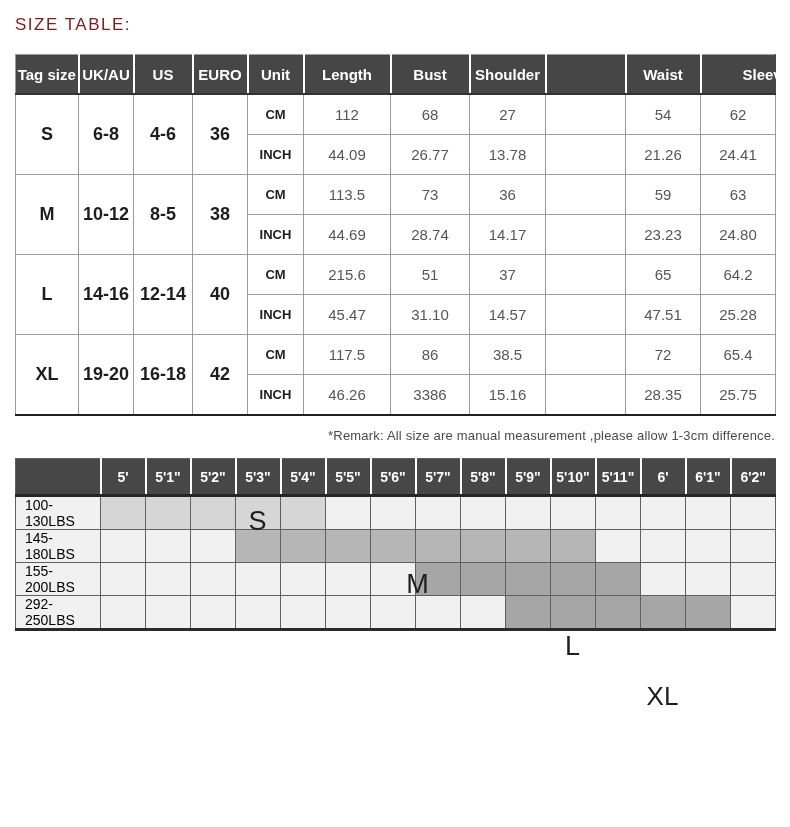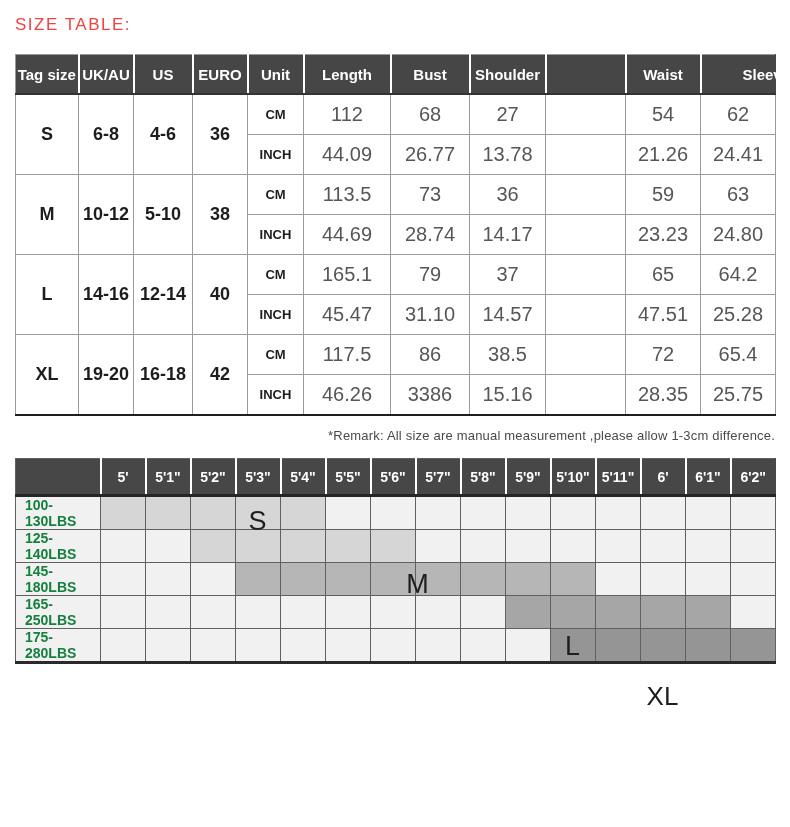--- a/index.html
+++ b/index.html
@@ -4,21 +4,21 @@
 <style>
   html, body { margin:0; padding:0; background:#ffffff; }
   body {
     width:790px; height:827px; overflow:hidden;
     font-family:"Liberation Sans", sans-serif;
     -webkit-font-smoothing:antialiased;
   }
   .wrap { padding:14px 15px 0 15px; }
 
   .sec-title {
-    color:#ef4444; font-size:17px; letter-spacing:1.5px;
+    color:#7f1d1d; font-size:17px; letter-spacing:1.5px;
     line-height:22px; margin:0;
   }
 
   
   table { border-collapse:collapse; table-layout:fixed; }
   #size-table {
     width:760px; margin-top:18px;
     border:1px solid #9b9b9b; border-bottom:2px solid #1f1f1f;
   }
   #size-table th {
@@ -27,21 +27,21 @@
     padding:0; text-align:center;
   }
   #size-table th:last-child { border-right:1px solid #464646;padding-left:41px; }
   #size-table td {
     border:1px solid #9b9b9b; height:39px; text-align:center;
     padding:0; vertical-align:middle; background:#ffffff;
   }
   #size-table td.tag  { font-size:18px; font-weight:bold; color:#1d1d1d; }
   #size-table td.grp  { font-size:18px; font-weight:bold; color:#1d1d1d; }
   #size-table td.unit { font-size:13px; font-weight:bold; color:#1d1d1d; }
-  #size-table td.val  { font-size:20px; color:#565656; }
+  #size-table td.val  { font-size:15px; color:#565656; }
 
   .remark {
     width:760px; text-align:right; font-size:13px; color:#4a4a4a;
     margin-top:12px; letter-spacing:0.2px;
   }
 
   
   .title2 { margin-top:46px; }
   .sug-wrap { position:relative; width:760px; margin-top:15px; }
   #sug-table {
@@ -52,21 +52,21 @@
     background:#474747; color:#ffffff; font-size:14px; font-weight:bold;
     height:33px; border-right:2px solid #ffffff; border-bottom:3px solid #262626;
     padding:0; text-align:center;
   }
   #sug-table th.hcol:last-child { border-right:1px solid #474747; }
   #sug-table th.corner {
     background:#474747; height:33px;
     border-right:2px solid #ffffff; border-bottom:3px solid #262626;
   }
   #sug-table th.wlabel {
-    background:#f1f1f1; color:#15803d; font-size:14px; font-weight:bold;
+    background:#f1f1f1; color:#000000; font-size:14px; font-weight:normal;
     text-align:left; padding:0 0 0 9px; border:1px solid #606060;
   }
   #sug-table td {
     border:1px solid #606060; height:31px; background:#f1f1f1; padding:0;
   }
   .size-letter {
     position:absolute; width:45px; text-align:center;
     font-size:27px; color:#1e1e1e; line-height:32px;
   }
   .pos-s  { left:220px; top:47px;  }
@@ -134,21 +134,21 @@
           <td class="val">44.09</td>
           <td class="val">26.77</td>
           <td class="val">13.78</td>
           <td class="val"></td>
           <td class="val">21.26</td>
           <td class="val">24.41</td>
         </tr>
         <tr>
           <td class="tag" rowspan="2">M</td>
           <td class="grp" rowspan="2">10-12</td>
-          <td class="grp" rowspan="2">5-10</td>
+          <td class="grp" rowspan="2">8-5</td>
           <td class="grp" rowspan="2">38</td>
           <td class="unit">CM</td>
           <td class="val">113.5</td>
           <td class="val">73</td>
           <td class="val">36</td>
           <td class="val"></td>
           <td class="val">59</td>
           <td class="val">63</td>
         </tr>
         <tr>
@@ -159,22 +159,22 @@
           <td class="val"></td>
           <td class="val">23.23</td>
           <td class="val">24.80</td>
         </tr>
         <tr>
           <td class="tag" rowspan="2">L</td>
           <td class="grp" rowspan="2">14-16</td>
           <td class="grp" rowspan="2">12-14</td>
           <td class="grp" rowspan="2">40</td>
           <td class="unit">CM</td>
-          <td class="val">165.1</td>
-          <td class="val">79</td>
+          <td class="val">215.6</td>
+          <td class="val">51</td>
           <td class="val">37</td>
           <td class="val"></td>
           <td class="val">65</td>
           <td class="val">64.2</td>
         </tr>
         <tr>
           <td class="unit">INCH</td>
           <td class="val">45.47</td>
           <td class="val">31.10</td>
           <td class="val">14.57</td>
@@ -263,90 +263,72 @@
             <td></td>
             <td></td>
             <td></td>
             <td></td>
             <td></td>
             <td></td>
             <td></td>
             <td></td>
           </tr>
           <tr>
-            <th class="wlabel">125-140LBS</th>
-            <td></td>
-            <td></td>
-            <td style="background: rgb(214, 214, 214);"></td>
-            <td style="background: rgb(214, 214, 214);"></td>
-            <td style="background: rgb(214, 214, 214);"></td>
-            <td style="background: rgb(214, 214, 214);"></td>
-            <td style="background: rgb(214, 214, 214);"></td>
-            <td></td>
-            <td></td>
-            <td></td>
-            <td></td>
-            <td></td>
-            <td></td>
-            <td></td>
-            <td></td>
-          </tr>
-          <tr>
             <th class="wlabel">145-180LBS</th>
             <td></td>
             <td></td>
             <td></td>
             <td style="background: rgb(182, 182, 182);"></td>
             <td style="background: rgb(182, 182, 182);"></td>
             <td style="background: rgb(182, 182, 182);"></td>
             <td style="background: rgb(182, 182, 182);"></td>
             <td style="background: rgb(182, 182, 182);"></td>
             <td style="background: rgb(182, 182, 182);"></td>
             <td style="background: rgb(182, 182, 182);"></td>
             <td style="background: rgb(182, 182, 182);"></td>
             <td></td>
             <td></td>
             <td></td>
             <td></td>
           </tr>
           <tr>
-            <th class="wlabel">165-250LBS</th>
-            <td></td>
-            <td></td>
-            <td></td>
-            <td></td>
-            <td></td>
-            <td></td>
-            <td></td>
-            <td></td>
-            <td></td>
-            <td style="background: rgb(166, 166, 166);"></td>
-            <td style="background: rgb(166, 166, 166);"></td>
-            <td style="background: rgb(166, 166, 166);"></td>
-            <td style="background: rgb(166, 166, 166);"></td>
-            <td style="background: rgb(166, 166, 166);"></td>
-            <td></td>
-          </tr>
-          <tr>
-            <th class="wlabel">175-280LBS</th>
-            <td></td>
-            <td></td>
-            <td></td>
-            <td></td>
-            <td></td>
-            <td></td>
-            <td></td>
-            <td></td>
-            <td></td>
-            <td></td>
-            <td style="background: rgb(149, 149, 149);"></td>
-            <td style="background: rgb(149, 149, 149);"></td>
-            <td style="background: rgb(149, 149, 149);"></td>
-            <td style="background: rgb(149, 149, 149);"></td>
-            <td style="background: rgb(149, 149, 149);"></td>
+            <th class="wlabel">155-200LBS</th>
+            <td></td>
+            <td></td>
+            <td></td>
+            <td></td>
+            <td></td>
+            <td></td>
+            <td></td>
+            <td style="background: rgb(166, 166, 166);"></td>
+            <td style="background: rgb(166, 166, 166);"></td>
+            <td style="background: rgb(166, 166, 166);"></td>
+            <td style="background: rgb(166, 166, 166);"></td>
+            <td style="background: rgb(166, 166, 166);"></td>
+            <td></td>
+            <td></td>
+            <td></td>
+          </tr>
+          <tr>
+            <th class="wlabel">292-250LBS</th>
+            <td></td>
+            <td></td>
+            <td></td>
+            <td></td>
+            <td></td>
+            <td></td>
+            <td></td>
+            <td></td>
+            <td></td>
+            <td style="background: rgb(166, 166, 166);"></td>
+            <td style="background: rgb(166, 166, 166);"></td>
+            <td style="background: rgb(166, 166, 166);"></td>
+            <td style="background: rgb(166, 166, 166);"></td>
+            <td style="background: rgb(166, 166, 166);"></td>
+            <td></td>
           </tr>
         </tbody>
     </table>
     <span class="size-letter pos-s">S</span>
     <span class="size-letter pos-m">M</span>
     <span class="size-letter pos-l">L</span>
     <span class="size-letter pos-xl">XL</span>
   </div>
 
 

